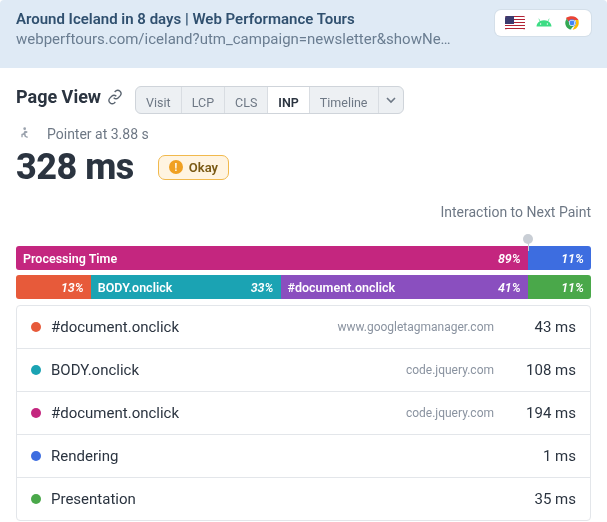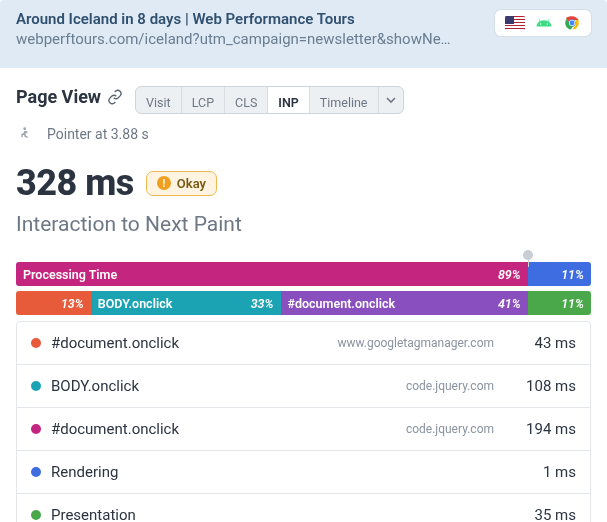--- a/index.html
+++ b/index.html
@@ -31,25 +31,25 @@
   .tabgroup{display:flex;align-items:stretch;border:1px solid #cfd4da;border-radius:6px;overflow:hidden;background:#edf0f3;height:28px;margin-left:4px;}
   .tab{padding:15px 10px;font-size:12.5px;color:var(--muted);display:flex;align-items:center;cursor:pointer;border-right:1px solid #d9dde2;}
   .tab:last-child{border-right:none;}
   .tab.active{background:#fff;color:var(--text);font-weight:600;}
   .tab.drop{padding:0 7px;}
   .chev{width:10px;height:10px;}
 
   .content{padding:6px 16px 16px;}
   .pointer-row{display:flex;align-items:center;gap:15px;color:var(--muted);font-size:14px;}
   .run-ico{width:16px;height:16px;color:#9aa2ad;}
-  .big{display:flex;align-items:center;gap:12px;margin-top:20px;text-align:right;}
+  .big{display:flex;align-items:center;gap:24px;margin-top:4px;text-align:right;}
   .ms{font-size:36px;font-weight:800;letter-spacing:-0.5px;}
   .okay{display:inline-flex;align-items:center;gap:6px;background:var(--okay-bg);border:1px solid var(--okay-border);color:#7a5a14;font-weight:600;font-size:13px;padding:4px 10px;border-radius:7px;}
   .okay-dot{width:14px;height:14px;border-radius:50%;background:var(--okay-dot);display:inline-flex;align-items:center;justify-content:center;color:#fff;font-size:10px;font-weight:700;}
-  .metric-name{color:var(--muted);font-size:21px;margin-top:8px;}
+  .metric-name{color:var(--muted);font-size:14px;margin-top:16px;text-align:right;}
 
   .bars{margin-top:26px;position:relative;border-radius:9px;}
   .marker{position:absolute;top:-12px;right:calc(11% - 5px);width:10px;height:10px;background:#c9ced5;border-radius:50%;}
   .marker::after{content:"";position:absolute;left:50%;top:9px;width:1px;height:8px;background:#c9ced5;}
   .bar{display:flex;height:24px;border-radius:3px;overflow:hidden;color:#fff;font-size:12.5px;font-weight:600;margin-bottom:5px;}
   .seg{display:flex;align-items:center;padding:0 7px;white-space:nowrap;overflow:hidden;}
   .seg .r{margin-left:auto;font-style:italic;}
   .seg.fill{background:var(--magenta);}
   .seg.blue{background:var(--blue);}
   .seg.orange{background:var(--orange);}

